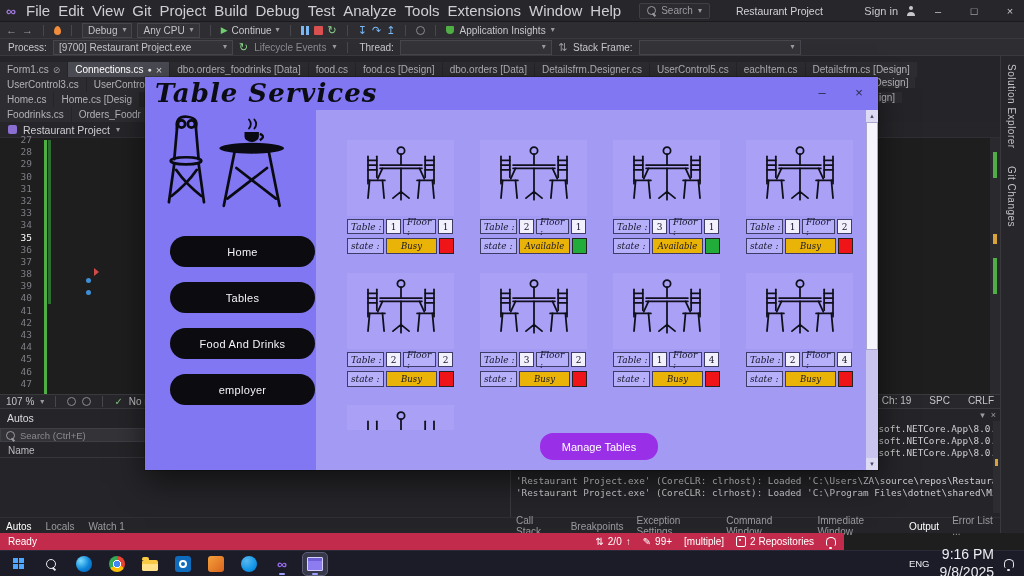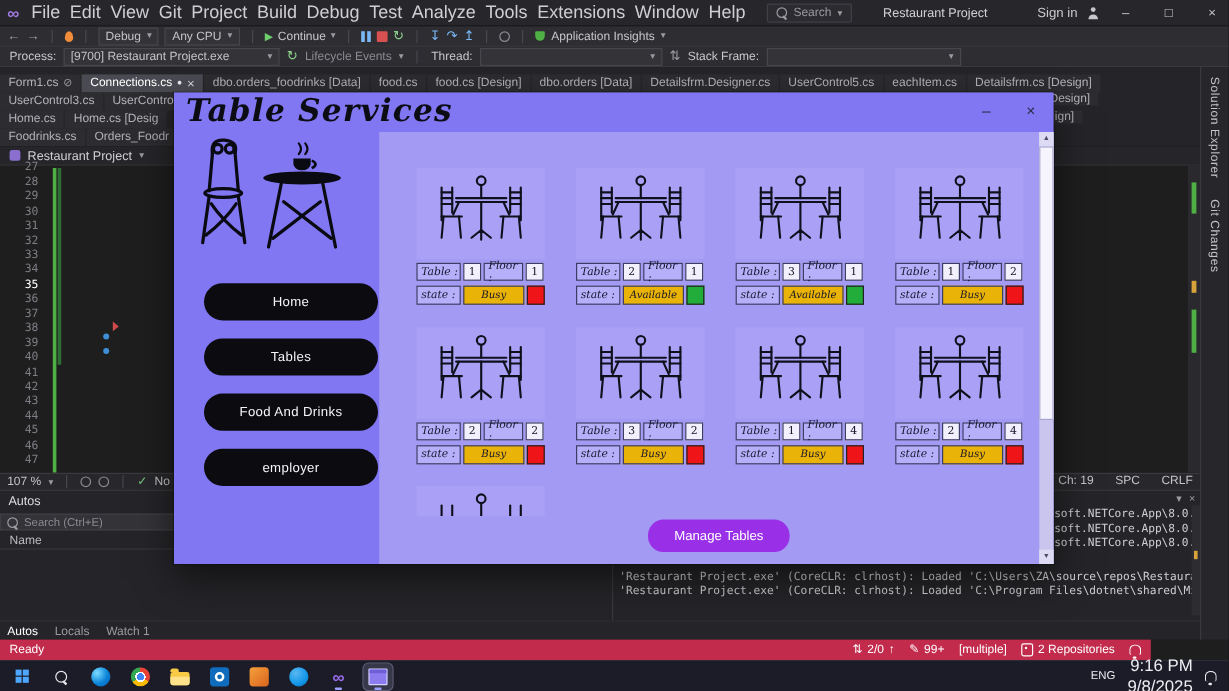--- a/index.html
+++ b/index.html
@@ -75,21 +75,21 @@
   .oscroll{position:absolute;right:0;top:12px;width:7px;height:92px;background:#2c2c31}
   .panettabs{left:0;top:517px;width:1000px;height:16px;background:#252529;border-top:1px solid #303034;box-sizing:border-box}
   .autotabs{position:absolute;left:6px;top:0;height:16px;display:flex;align-items:center;gap:14px;font-size:10px;color:#9a9aa0}
   .autotabs span:nth-child(1){color:#fff}
   .outtabs{position:absolute;left:516px;top:0;height:16px;display:flex;align-items:center;gap:13px;font-size:10px;color:#9a9aa0}
   .outtabs span:nth-child(6){color:#fff}
   
   .rail{left:1000px;top:56px;width:24px;height:477px;background:#27272b;border-left:1px solid #3a3a3e;box-sizing:border-box}
   .railtab{position:absolute;left:5px;writing-mode:vertical-rl;font-size:10px;color:#c4c4c8;letter-spacing:.5px}
   
-  .statusbar{left:0;top:533px;width:959px;height:17px;background:#c32b4d;display:flex;align-items:center;padding:0 8px;box-sizing:border-box;color:#fff;font-size:10px}
+  .statusbar{left:0;top:533px;width:844px;height:17px;background:#c32b4d;display:flex;align-items:center;padding:0 8px;box-sizing:border-box;color:#fff;font-size:10px}
   .sbright{margin-left:auto;display:flex;align-items:center;gap:12px}
   .sbitem{display:flex;align-items:center;gap:4px}
   .repoicon{width:8px;height:9px;border:1.2px solid #fff;border-radius:2px;position:relative}
   .repoicon::after{content:'';position:absolute;top:2px;left:2px;width:2px;height:2px;background:#fff;border-radius:50%}
   .bell{width:8px;height:8px;border:1.2px solid #fff;border-bottom:none;border-radius:50% 50% 2px 2px;position:relative}
   .bell::after{content:'';position:absolute;left:1.5px;bottom:-2.5px;width:3px;height:1.6px;background:#fff;border-radius:1px}
   
   .taskbar{left:0;top:550px;width:1024px;height:26px;background:#1c1c28;border-top:1px solid #2a2a38;display:flex;align-items:center;padding:0 6px;box-sizing:border-box;gap:9px}
   .tk{width:24px;height:22px;border-radius:4px;display:flex;align-items:center;justify-content:center;position:relative;flex:0 0 auto}
   .tk.active{background:rgba(130,130,170,.28);outline:1px solid rgba(170,170,210,.45)}
@@ -389,20 +389,29 @@
     <div class="oscroll">
       <div class="emark" style="left:2px;top:38px;height:7px;background:#d9a33c;position:absolute;width:3px"></div>
     </div>
   </div>
 
   <div class="panettabs abs">
     <div class="autotabs">
         <span>Autos</span>
         <span>Locals</span>
         <span>Watch 1</span>
+      </div>
+    <div class="outtabs">
+        <span>Call Stack</span>
+        <span>Breakpoints</span>
+        <span>Exception Settings</span>
+        <span>Command Window</span>
+        <span>Immediate Window</span>
+        <span>Output</span>
+        <span>Error List ...</span>
       </div>
   </div>
 
   <div class="rail abs">
     <span class="railtab" style="top:8px">Solution Explorer</span>
     <span class="railtab" style="top:110px">Git Changes</span>
   </div>
 
   <div class="statusbar abs">
     <span>Ready</span>

